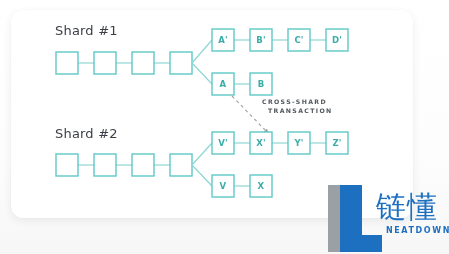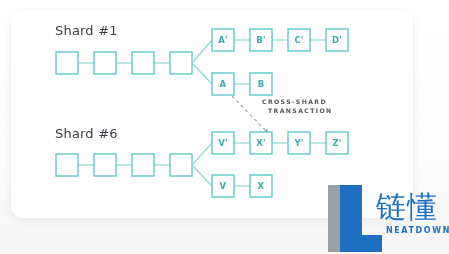--- a/index.html
+++ b/index.html
@@ -211,21 +211,21 @@
       <line x1="234" y1="186" x2="250" y2="186"></line>
     </g>
 
     <g fill="#ffffff" stroke="#5ec9c6" stroke-width="1.4">
       <rect x="212" y="175" width="22" height="22"></rect>
       <rect x="250" y="175" width="22" height="22"></rect>
     </g>
   </svg>
 
   <div class="shard-label" id="shard1-label">Shard #1</div>
-  <div class="shard-label" id="shard2-label">Shard #6</div>
+  <div class="shard-label" id="shard2-label">Shard #2</div>
 
   <div id="cross-shard-caption">
     <span>CROSS-SHARD</span>
     <span id="cross-shard-line2">TRANSACTION</span>
   </div>
 
   <div class="block-letter" style="left:212px; top:29px;">A'</div>
   <div class="block-letter" style="left:250px; top:29px;">B'</div>
   <div class="block-letter" style="left:288px; top:29px;">C'</div>
   <div class="block-letter" style="left:326px; top:29px;">D'</div>

